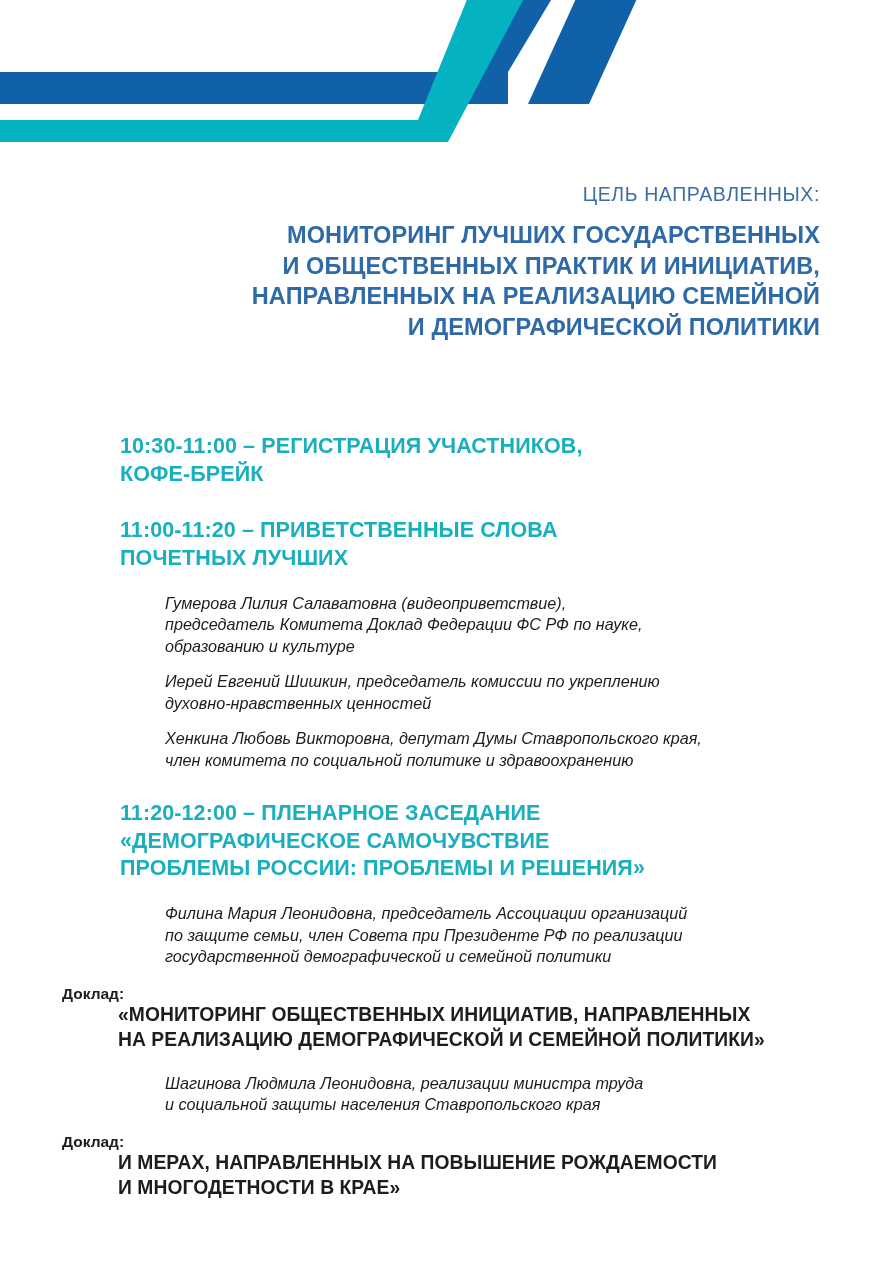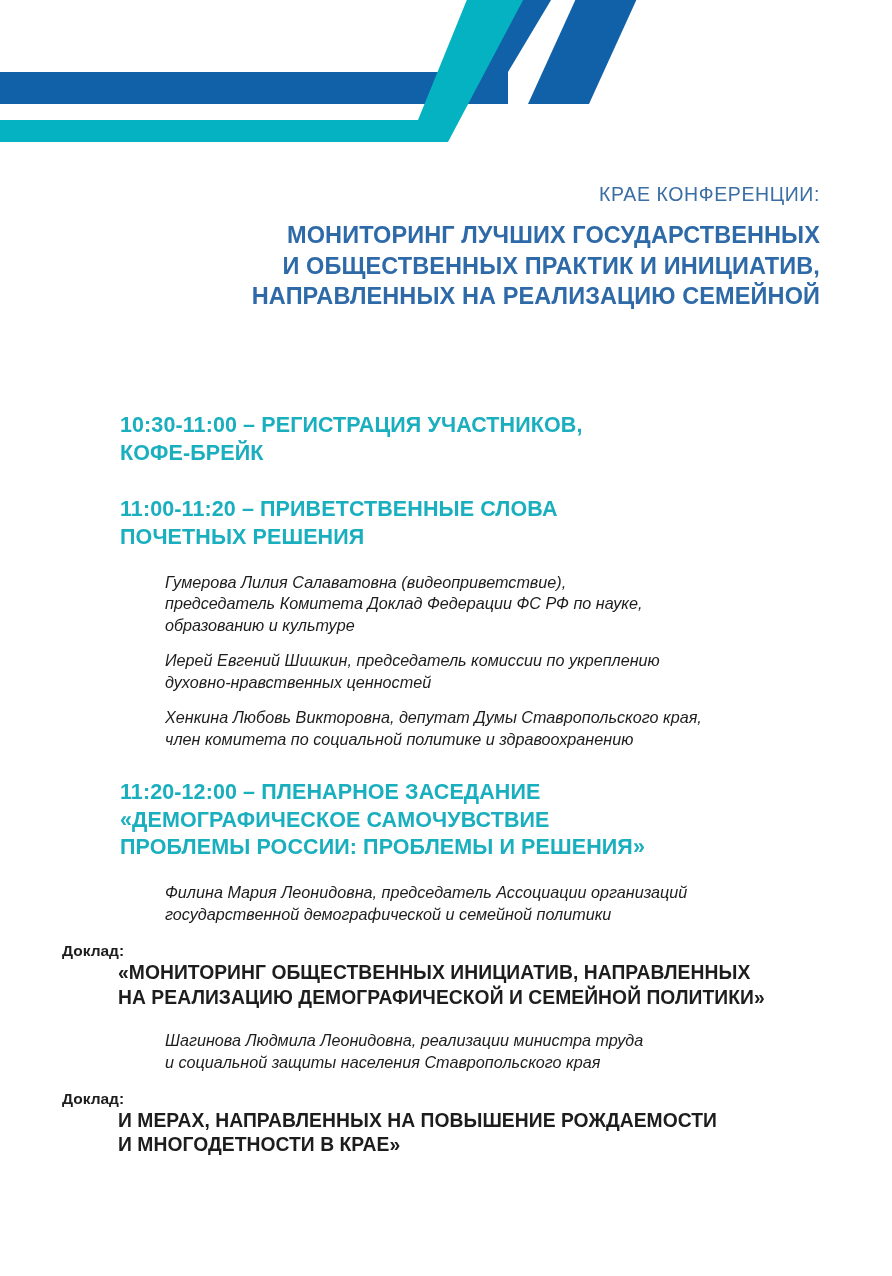--- a/index.html
+++ b/index.html
@@ -53,21 +53,21 @@
     color: #2e6aa8;
     line-height: 1.30;
     letter-spacing: 0.1px;
     margin: 0;
   }
   .goal-title .tline { display: block; white-space: nowrap; }
 
   
   .schedule {
     position: absolute;
-    top: 412px;
+    top: 433px;
     left: 0;
     width: 892px;
   }
 
   .session { margin: 0; }
 
   .session-heading {
     color: #1aafbe;
     font-weight: 700;
     font-size: 21.5px;
@@ -127,43 +127,44 @@
 
       <path fill="#1061a8" d="M 0,72 L 448,72 L 509,-30 L 569,-30 L 508,72 L 508,104 L 0,104 Z"></path>
 
       <path fill="#1061a8" d="M 528,104 L 589,-30 L 650,-30 L 589,104 Z"></path>
 
       <path fill="#05b2c2" d="M 0,120 L 418,120 L 479,-30 L 539,-30 L 448,142 L 0,142 Z"></path>
     </svg>
   </div>
 
   <div class="goal-block">
-    <p class="goal-eyebrow">КРАЕ КОНФЕРЕНЦИИ:</p>
+    <p class="goal-eyebrow">ЦЕЛЬ НАПРАВЛЕННЫХ:</p>
     <h1 class="goal-title">
       <span class="tline">МОНИТОРИНГ ЛУЧШИХ ГОСУДАРСТВЕННЫХ</span>
       <span class="tline">И ОБЩЕСТВЕННЫХ ПРАКТИК И ИНИЦИАТИВ,</span>
       <span class="tline">НАПРАВЛЕННЫХ НА РЕАЛИЗАЦИЮ СЕМЕЙНОЙ</span>
+      <span class="tline">И ДЕМОГРАФИЧЕСКОЙ ПОЛИТИКИ</span>
     </h1>
   </div>
 
   <div class="schedule">
 
     <div class="session">
       <h2 class="session-heading">
         <span class="hline">10:30-11:00 – РЕГИСТРАЦИЯ УЧАСТНИКОВ,</span>
         <span class="hline">КОФЕ-БРЕЙК</span>
       </h2>
     </div>
 
     <div class="gap-28"></div>
 
     <div class="session">
       <h2 class="session-heading">
         <span class="hline">11:00-11:20 – ПРИВЕТСТВЕННЫЕ СЛОВА</span>
-        <span class="hline">ПОЧЕТНЫХ РЕШЕНИЯ</span>
+        <span class="hline">ПОЧЕТНЫХ ЛУЧШИХ</span>
       </h2>
 
       <div class="gap-20"></div>
 
       <p class="speaker">
         <span class="sline"><span class="sname">Гумерова Лилия Салаватовна</span><span> (видеоприветствие),</span></span>
         <span class="sline">председатель Комитета Доклад Федерации ФС РФ по науке,</span>
         <span class="sline">образованию и культуре</span>
       </p>
 
@@ -188,20 +189,21 @@
       <h2 class="session-heading">
         <span class="hline">11:20-12:00 – ПЛЕНАРНОЕ ЗАСЕДАНИЕ</span>
         <span class="hline">«ДЕМОГРАФИЧЕСКОЕ САМОЧУВСТВИЕ</span>
         <span class="hline">ПРОБЛЕМЫ РОССИИ: ПРОБЛЕМЫ И РЕШЕНИЯ»</span>
       </h2>
 
       <div class="gap-20"></div>
 
       <p class="speaker">
         <span class="sline"><span class="sname">Филина Мария Леонидовна</span><span>, председатель Ассоциации организаций</span></span>
+        <span class="sline">по защите семьи, член Совета при Президенте РФ по реализации</span>
         <span class="sline">государственной демографической и семейной политики</span>
       </p>
 
       <div class="gap-16"></div>
 
       <p class="report-label">Доклад:</p>
       <p class="report-title">
         <span class="rline">«МОНИТОРИНГ ОБЩЕСТВЕННЫХ ИНИЦИАТИВ, НАПРАВЛЕННЫХ</span>
         <span class="rline">НА РЕАЛИЗАЦИЮ ДЕМОГРАФИЧЕСКОЙ И СЕМЕЙНОЙ ПОЛИТИКИ»</span>
       </p>

